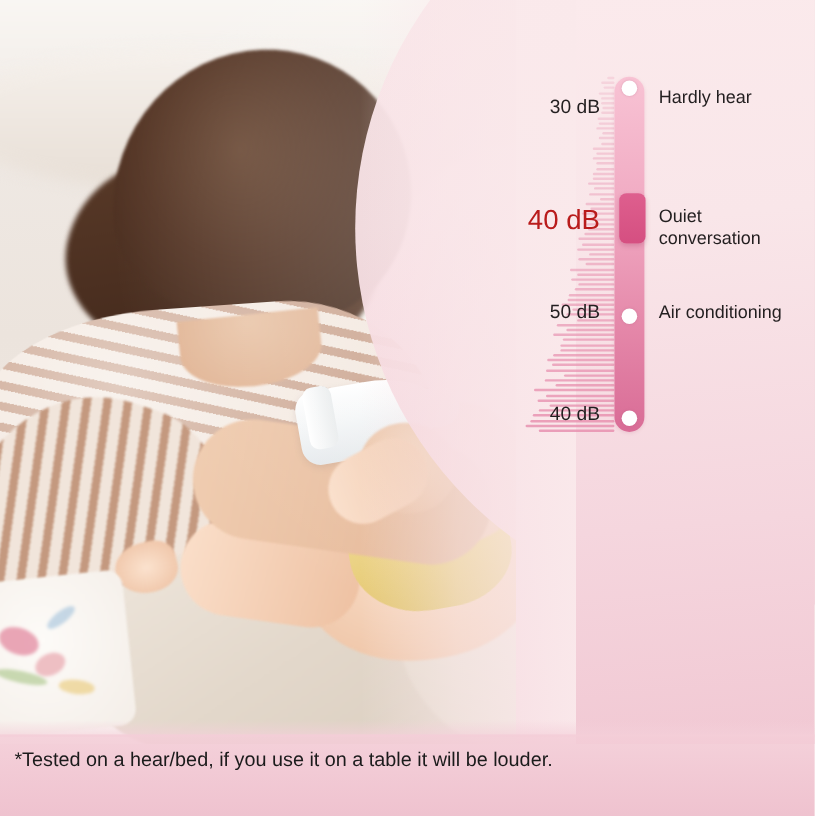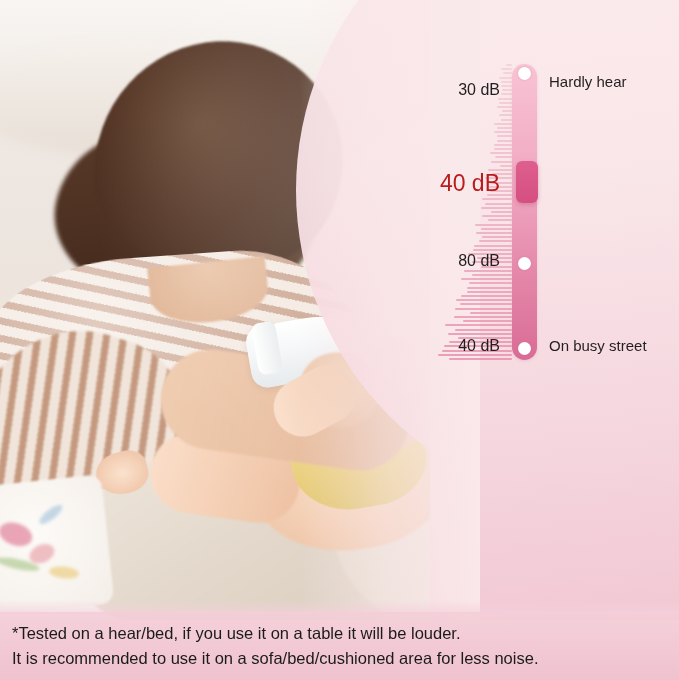--- a/index.html
+++ b/index.html
@@ -524,32 +524,35 @@
   <div class="knob" style="top:342px"></div>
   <div class="handle"></div>
 
   <div class="db-wrap" style="top:81px">
     <div class="db-label">30 dB</div>
   </div>
   <div class="db-wrap" style="top:170px">
     <div class="db-label highlight">40 dB</div>
   </div>
   <div class="db-wrap" style="top:252px">
-    <div class="db-label">80 dB</div>
+    <div class="db-label">50 dB</div>
   </div>
   <div class="db-wrap" style="top:337px">
     <div class="db-label">40 dB</div>
   </div>
 
   <div class="desc" style="top:73px">
     <span>Hardly hear</span>
   </div>
-  <div class="desc" style="top:337px">
-    <span>On busy street</span>
+  <div class="desc" style="top:172px">
+    <span>Ouiet</span><br>
+    <span>conversation</span>
+  </div>
+  <div class="desc" style="top:252px">
+    <span>Air conditioning</span>
   </div>
 
   <div class="banner-top-fade"></div>
   <div class="banner">
     <div class="banner-line">*Tested on a hear/bed, if you use it on a table it will be louder.</div>
-    <div class="banner-line">It is recommended to use it on a sofa/bed/cushioned area for less noise.</div>
   </div>
 
 </div>
 
 </body></html>

